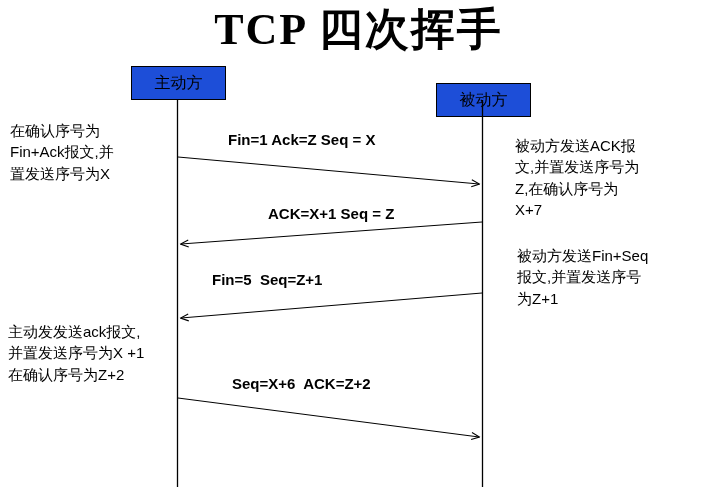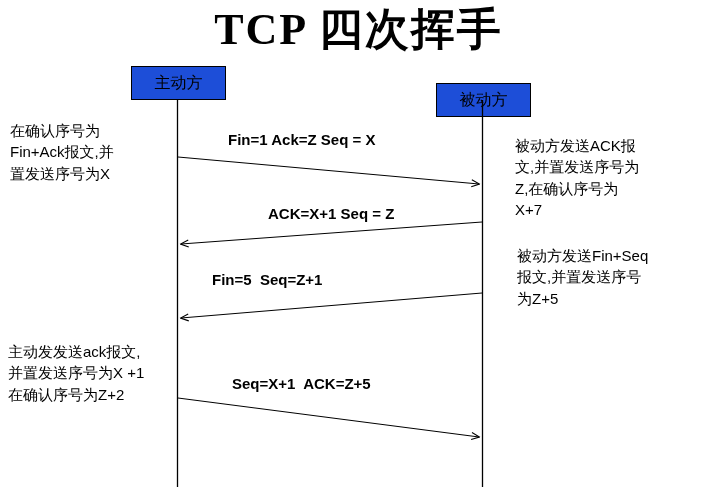--- a/index.html
+++ b/index.html
@@ -85,29 +85,29 @@
     <line x1="482.5" y1="100" x2="482.5" y2="487" stroke="#000" stroke-width="1.3"></line>
     <line x1="178" y1="157" x2="479" y2="184" stroke="#000" stroke-width="1" marker-end="url(#arr)"></line>
     <line x1="482" y1="222" x2="181" y2="244" stroke="#000" stroke-width="1" marker-end="url(#arr)"></line>
     <line x1="482" y1="293" x2="181" y2="318" stroke="#000" stroke-width="1" marker-end="url(#arr)"></line>
     <line x1="178" y1="398" x2="479" y2="437" stroke="#000" stroke-width="1" marker-end="url(#arr)"></line>
   </svg>
 
   <div class="msg-label" style="left:228px; top:131px;text-align:right;">Fin=1 Ack=Z Seq = X</div>
   <div class="msg-label" style="left:222px; top:205px;margin-left:46px;">ACK=X+1 Seq = Z</div>
   <div class="msg-label" style="left:212px; top:271px;">Fin=5  Seq=Z+1</div>
-  <div class="msg-label" style="left:232px; top:375px;">Seq=X+1  ACK=Z+5</div>
+  <div class="msg-label" style="left:232px; top:375px;">Seq=X+6  ACK=Z+2</div>
 
   <div class="note" style="left:10px;  top:120px; width:165px;">在确认序号为
 Fin+Ack报文,并
 置发送序号为X</div>
   <div class="note" style="left:515px; top:135px; width:195px;">被动方发送ACK报
 文,并置发送序号为
 Z,在确认序号为
 X+7</div>
   <div class="note" style="left:517px; top:245px; width:195px;">被动方发送Fin+Seq
 报文,并置发送序号
-为Z+5</div>
-  <div class="note" style="left:8px;   top:321px; width:195px;margin-top:20px;">主动发发送ack报文,
+为Z+1</div>
+  <div class="note" style="left:8px;   top:321px; width:195px;">主动发发送ack报文,
 并置发送序号为X +1
 在确认序号为Z+2</div>
 
 </div>
 
 </body></html>

